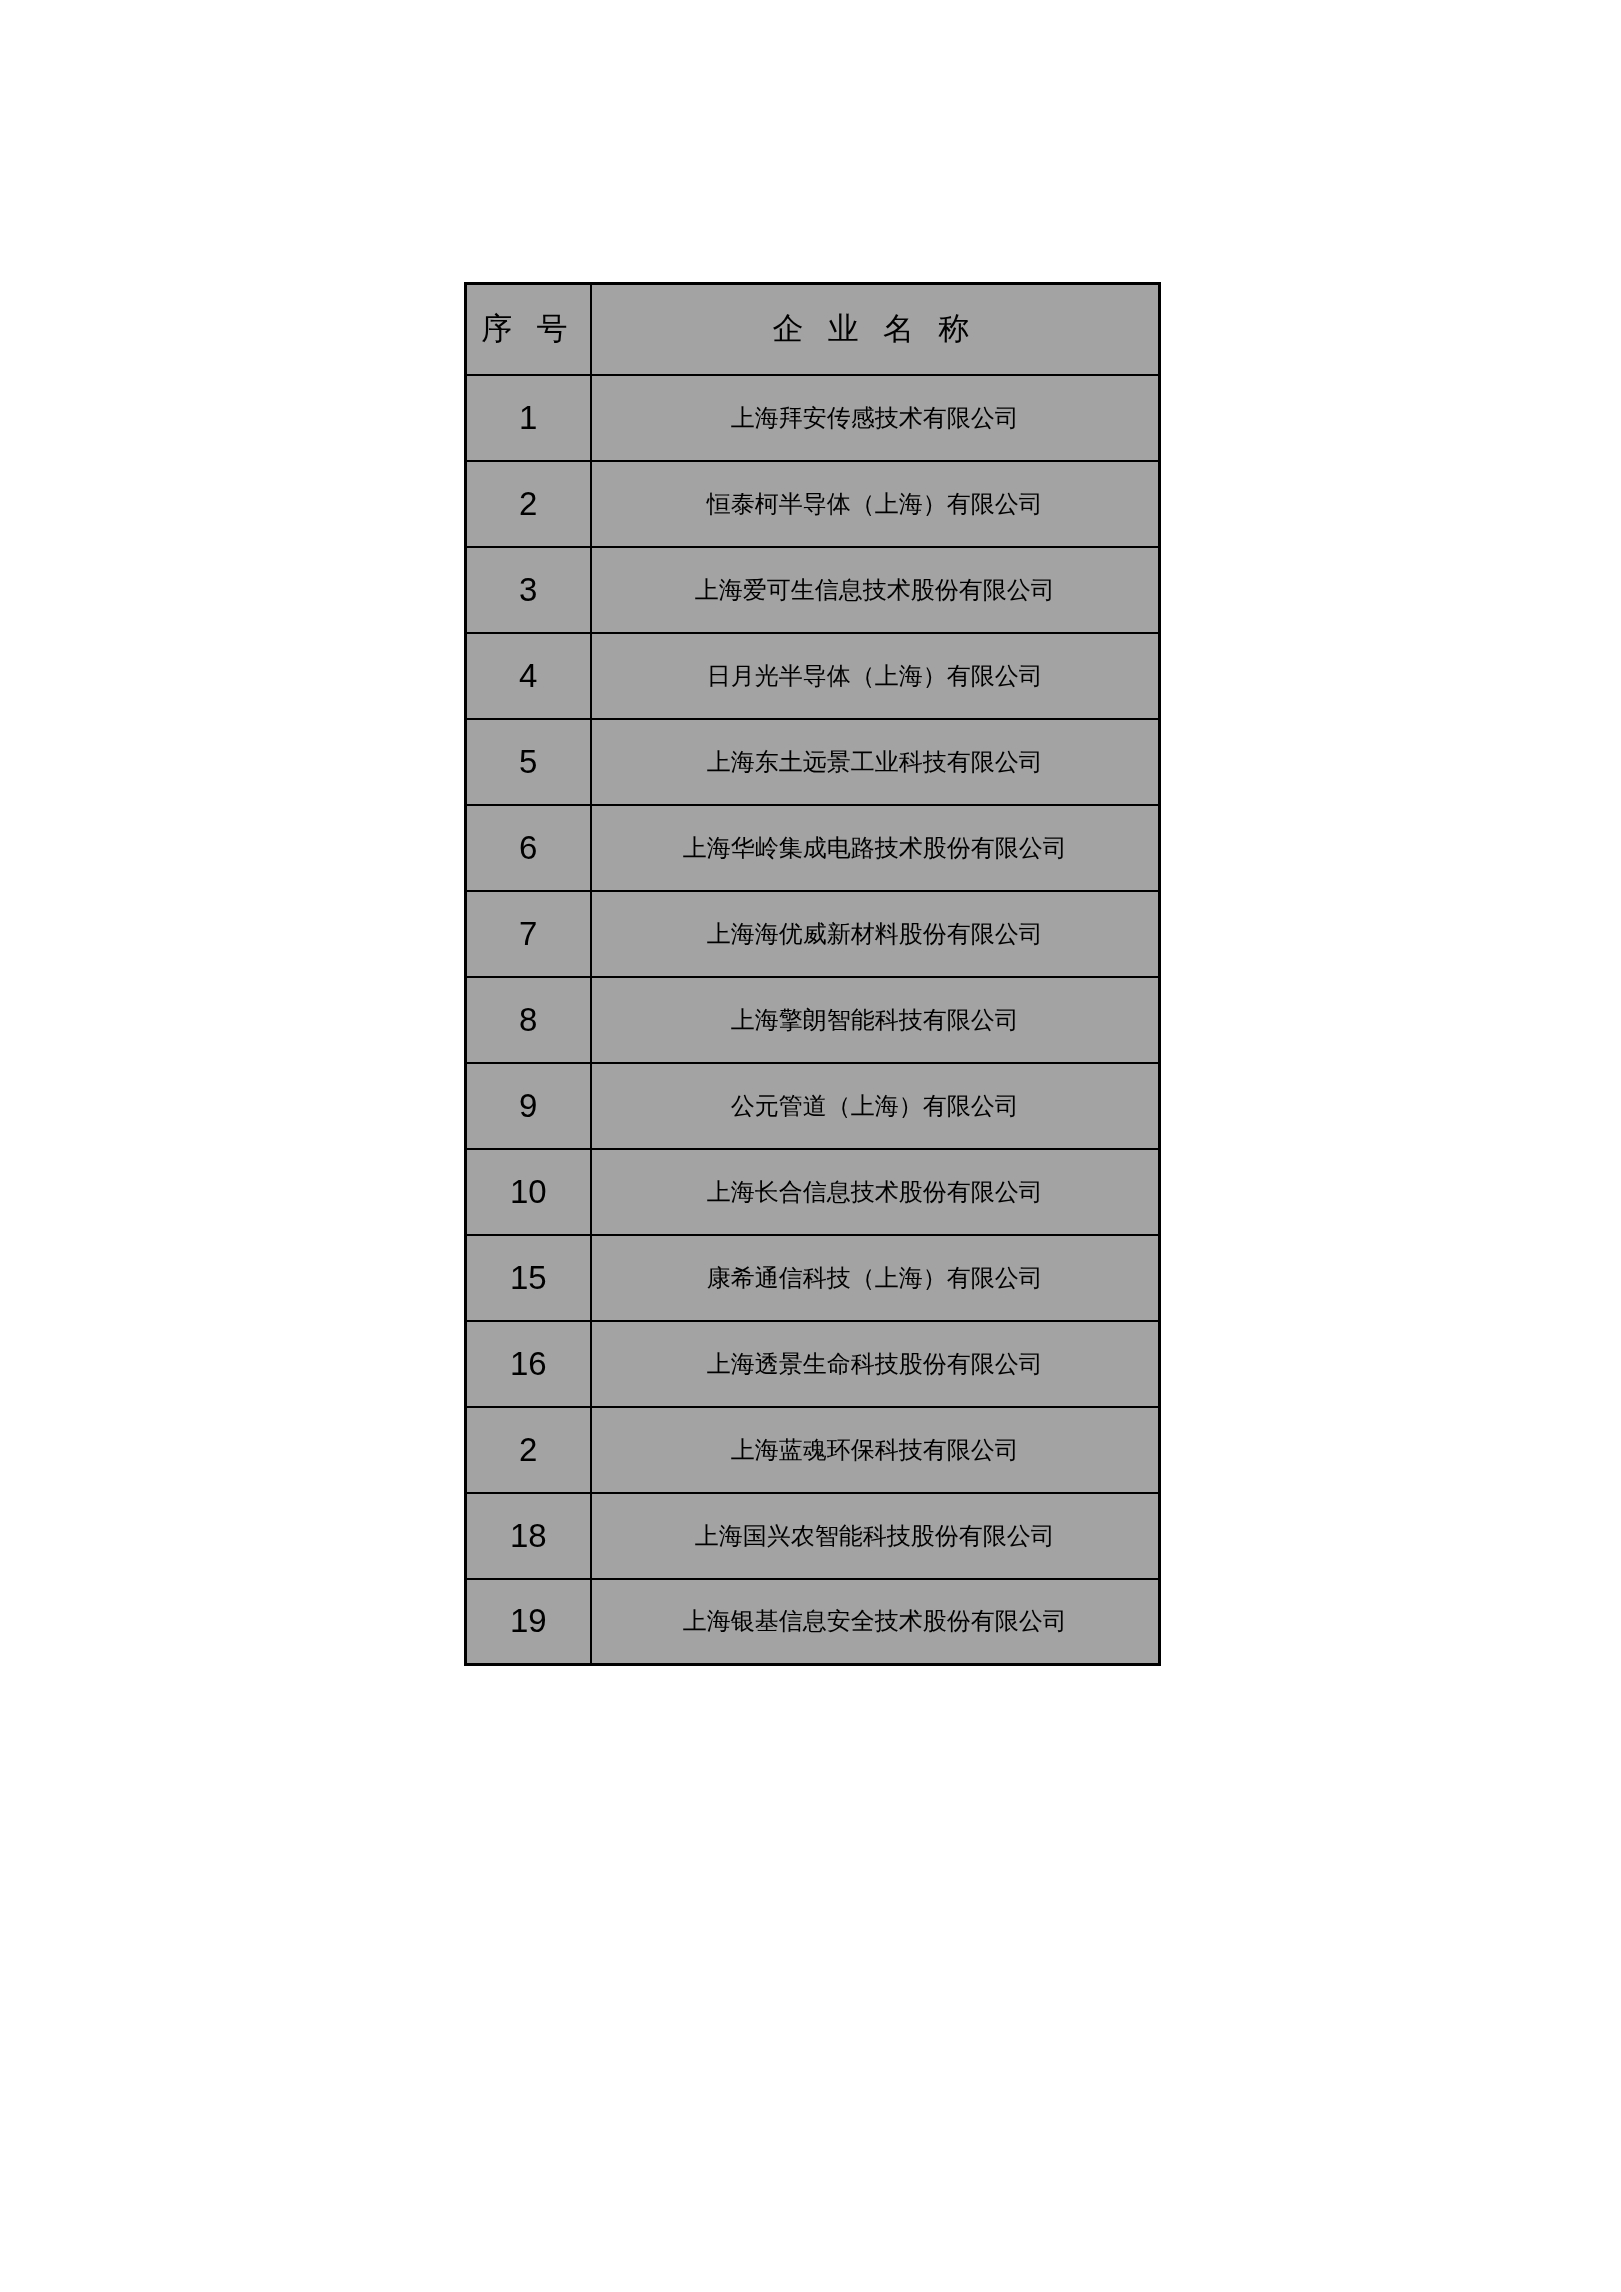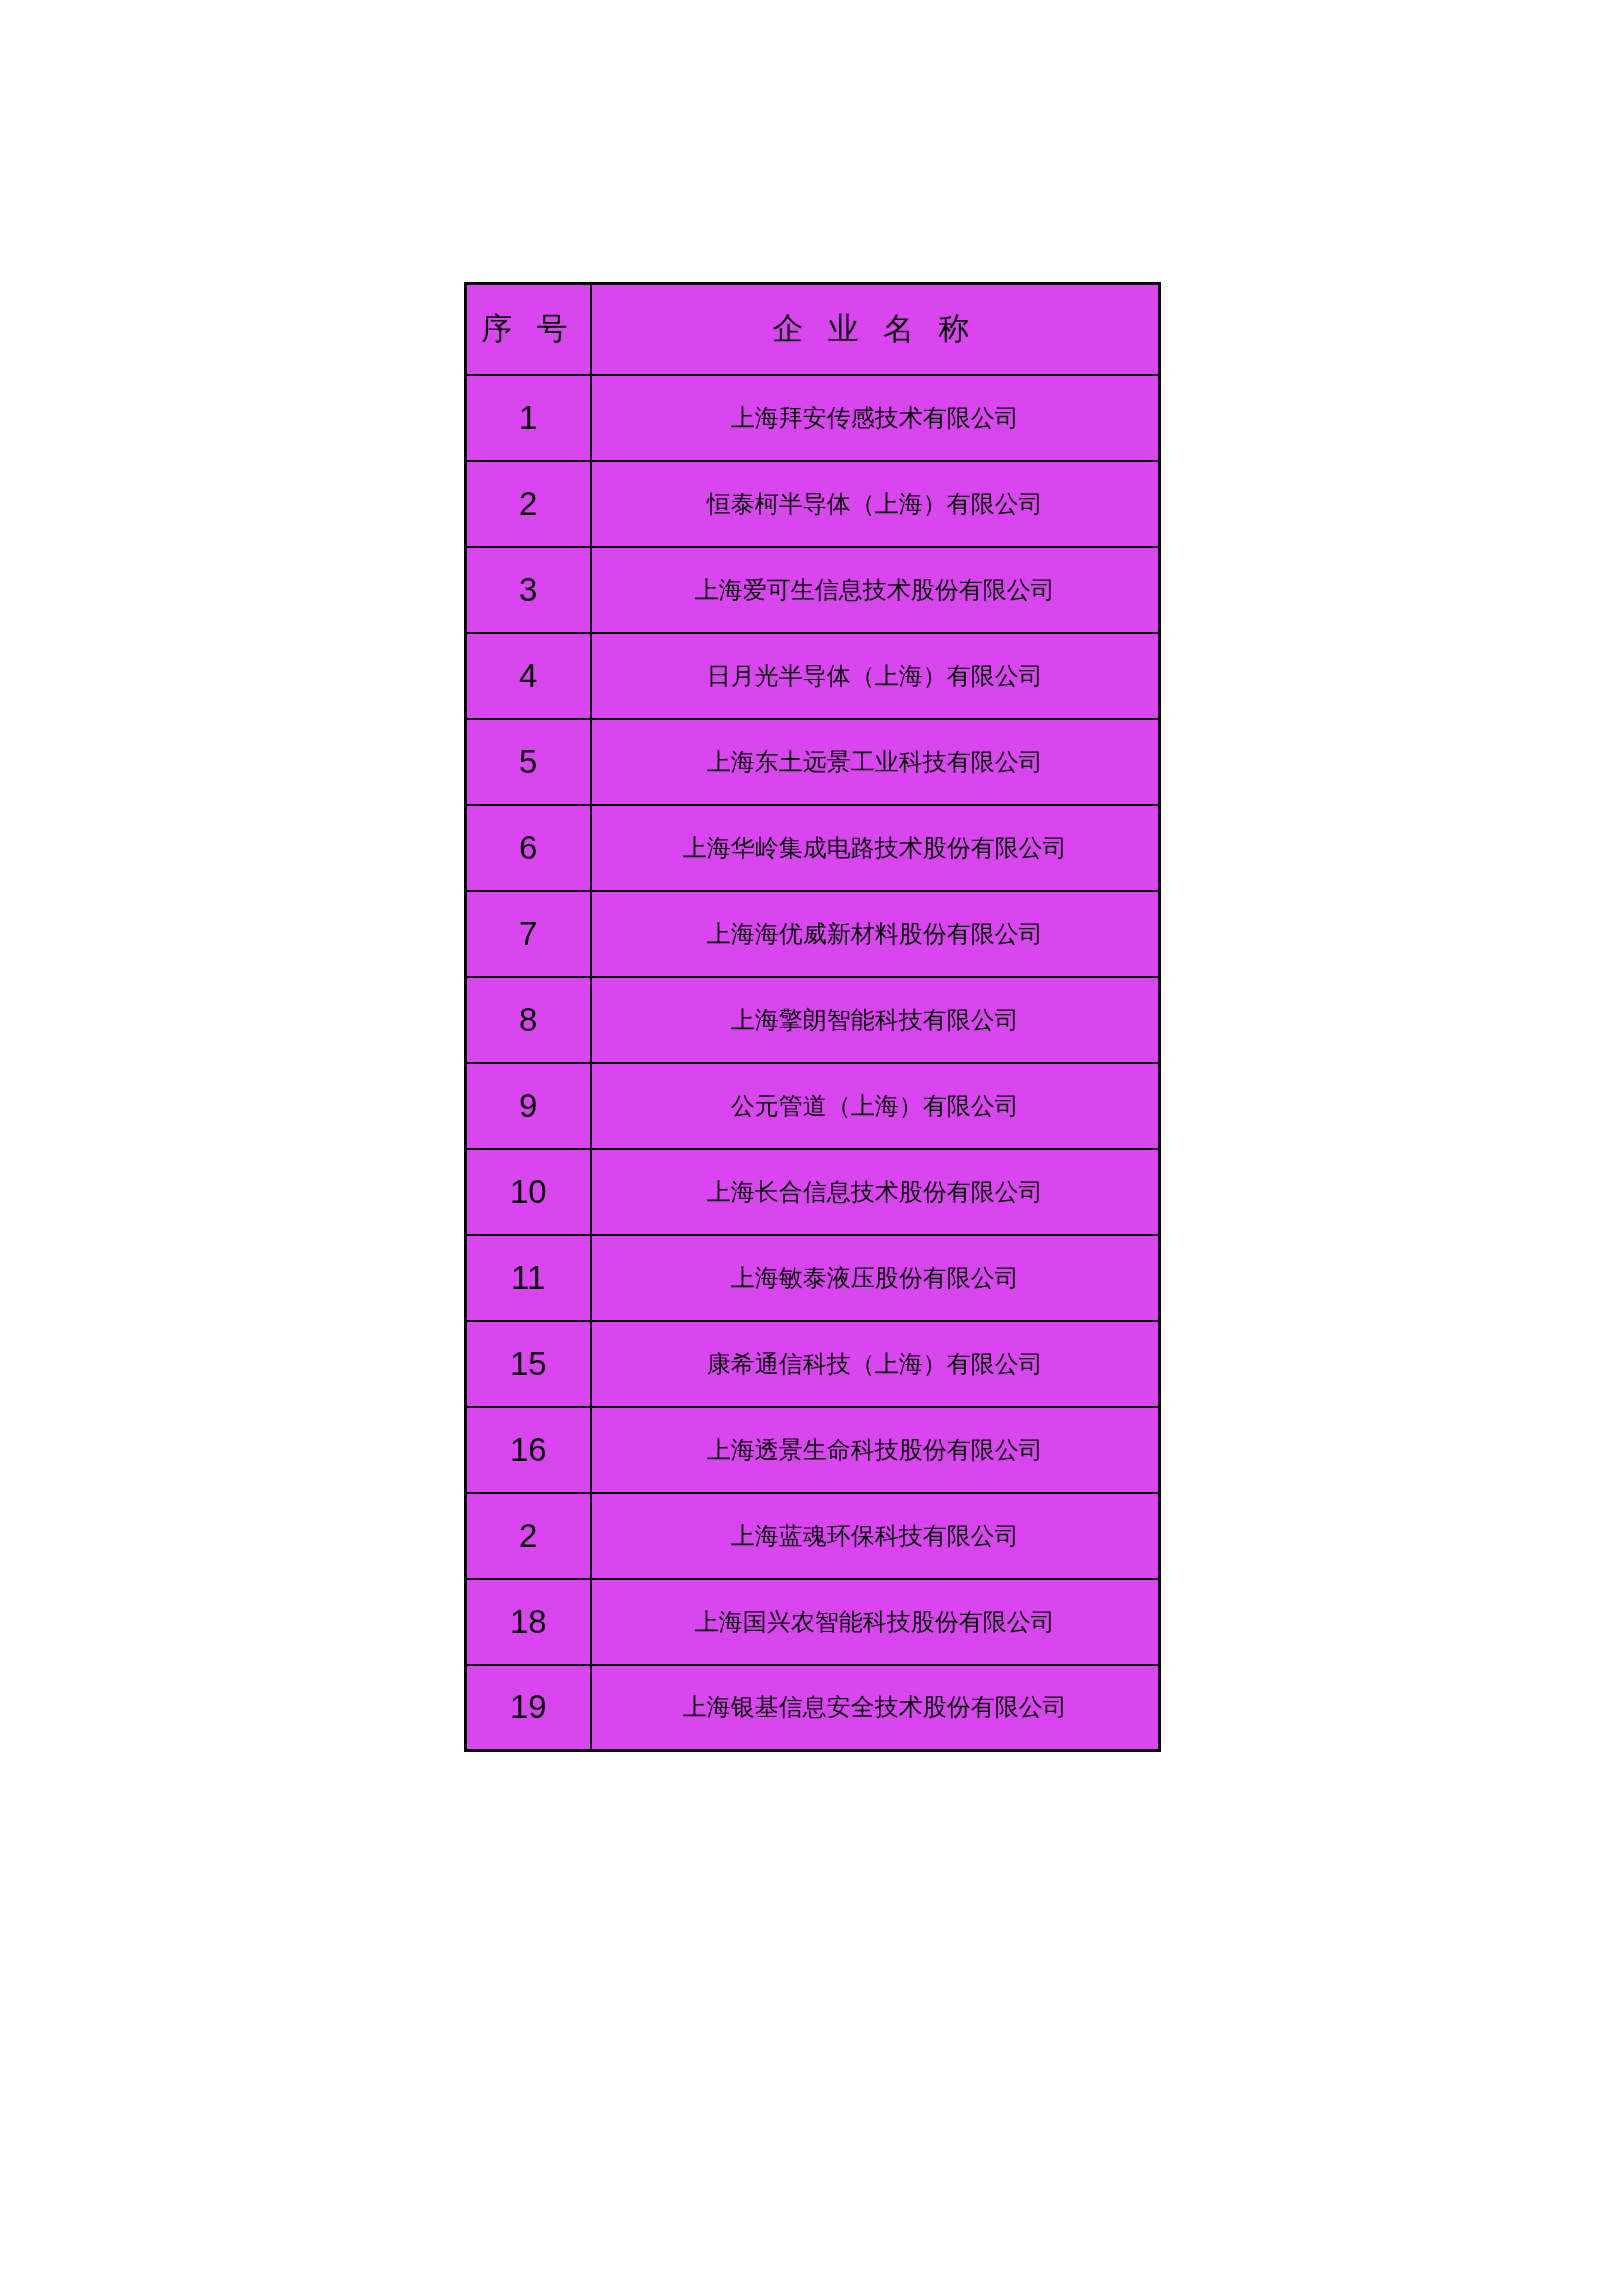--- a/index.html
+++ b/index.html
@@ -19,21 +19,21 @@
     inset: 0;
     background: #ffffff;
   }
   table.company-table {
     position: absolute;
     left: 464px;
     top: 282px;
     width: 695px;
     border-collapse: collapse;
     table-layout: fixed;
-    background: #d946ef;
+    background: #a3a3a3;
   }
   table.company-table col.col-index { width: 125px; }
   table.company-table col.col-name  { width: 569px; }
   table.company-table th,
   table.company-table td {
     border: 2.9px solid #000000;
     text-align: center;
     vertical-align: middle;
     padding: 0;
     overflow: hidden;
@@ -107,24 +107,20 @@
       </tr>
       <tr>
         <td class="cell-index">9</td>
         <td class="cell-name">公元管道（上海）有限公司</td>
       </tr>
       <tr>
         <td class="cell-index">10</td>
         <td class="cell-name">上海长合信息技术股份有限公司</td>
       </tr>
       <tr>
-        <td class="cell-index">11</td>
-        <td class="cell-name">上海敏泰液压股份有限公司</td>
-      </tr>
-      <tr>
         <td class="cell-index">15</td>
         <td class="cell-name">康希通信科技（上海）有限公司</td>
       </tr>
       <tr>
         <td class="cell-index">16</td>
         <td class="cell-name">上海透景生命科技股份有限公司</td>
       </tr>
       <tr>
         <td class="cell-index">2</td>
         <td class="cell-name">上海蓝魂环保科技有限公司</td>

